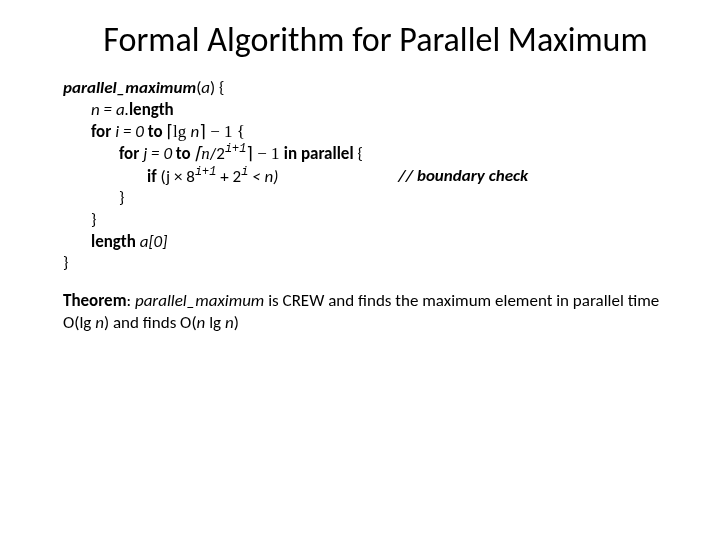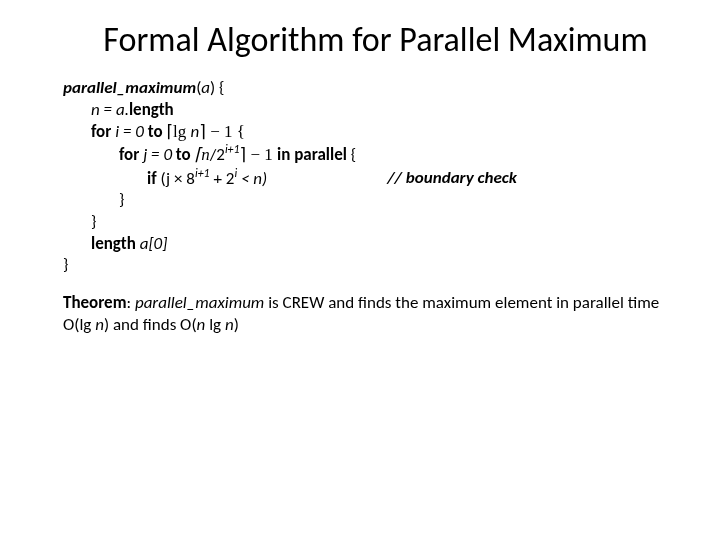--- a/index.html
+++ b/index.html
@@ -38,21 +38,21 @@
   .bold { font-weight: bold; }
   .bolditalic { font-weight: bold; font-style: italic; }
   .code-block {
     margin-bottom: 16px;
   }
   .code-line { white-space: nowrap; }
   .ind1 { padding-left: 28px; }
   .ind2 { padding-left: 56px; }
   .ind3 { padding-left: 84px; }
   .ind4 { padding-left: 112px; }
-  .sup { font-style: italic; }
+  .sup { font-style: italic; font-family: Liberation Mono, monospace; }
   sup { font-size: 0.7em; }
   .theorem {
     line-height: 1.28;
   }
   .comment {
     margin-left: 120px;
     font-weight: bold;
   }
   .uc { font-family: Liberation Serif, serif; }
 </style>

